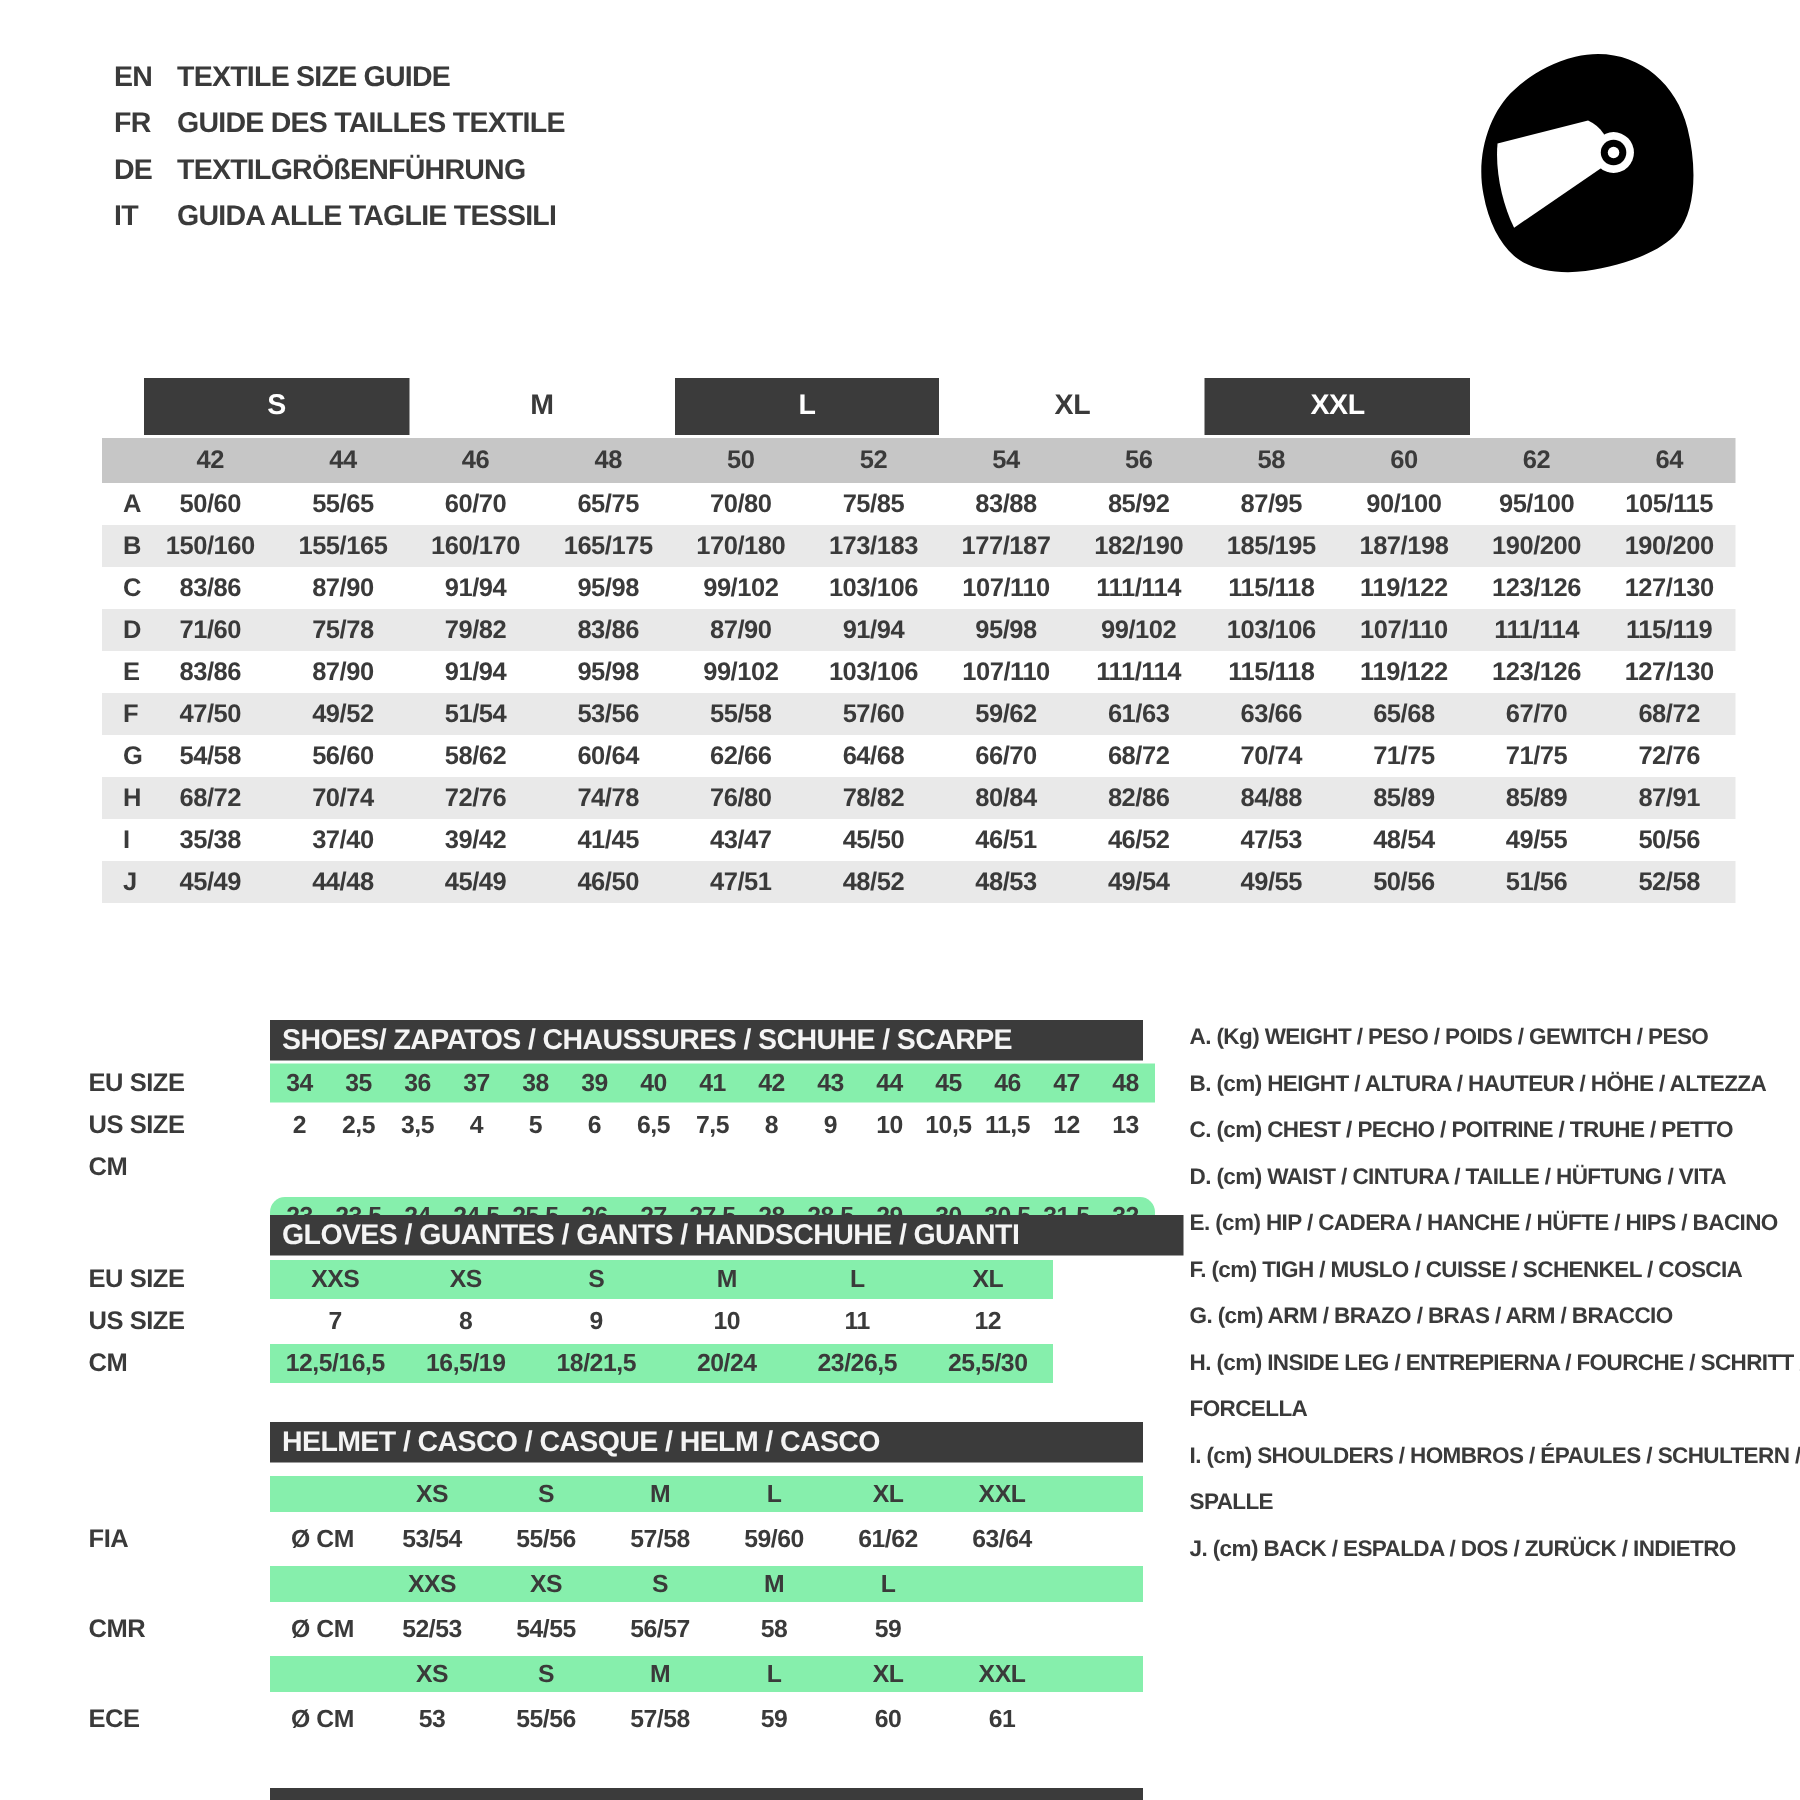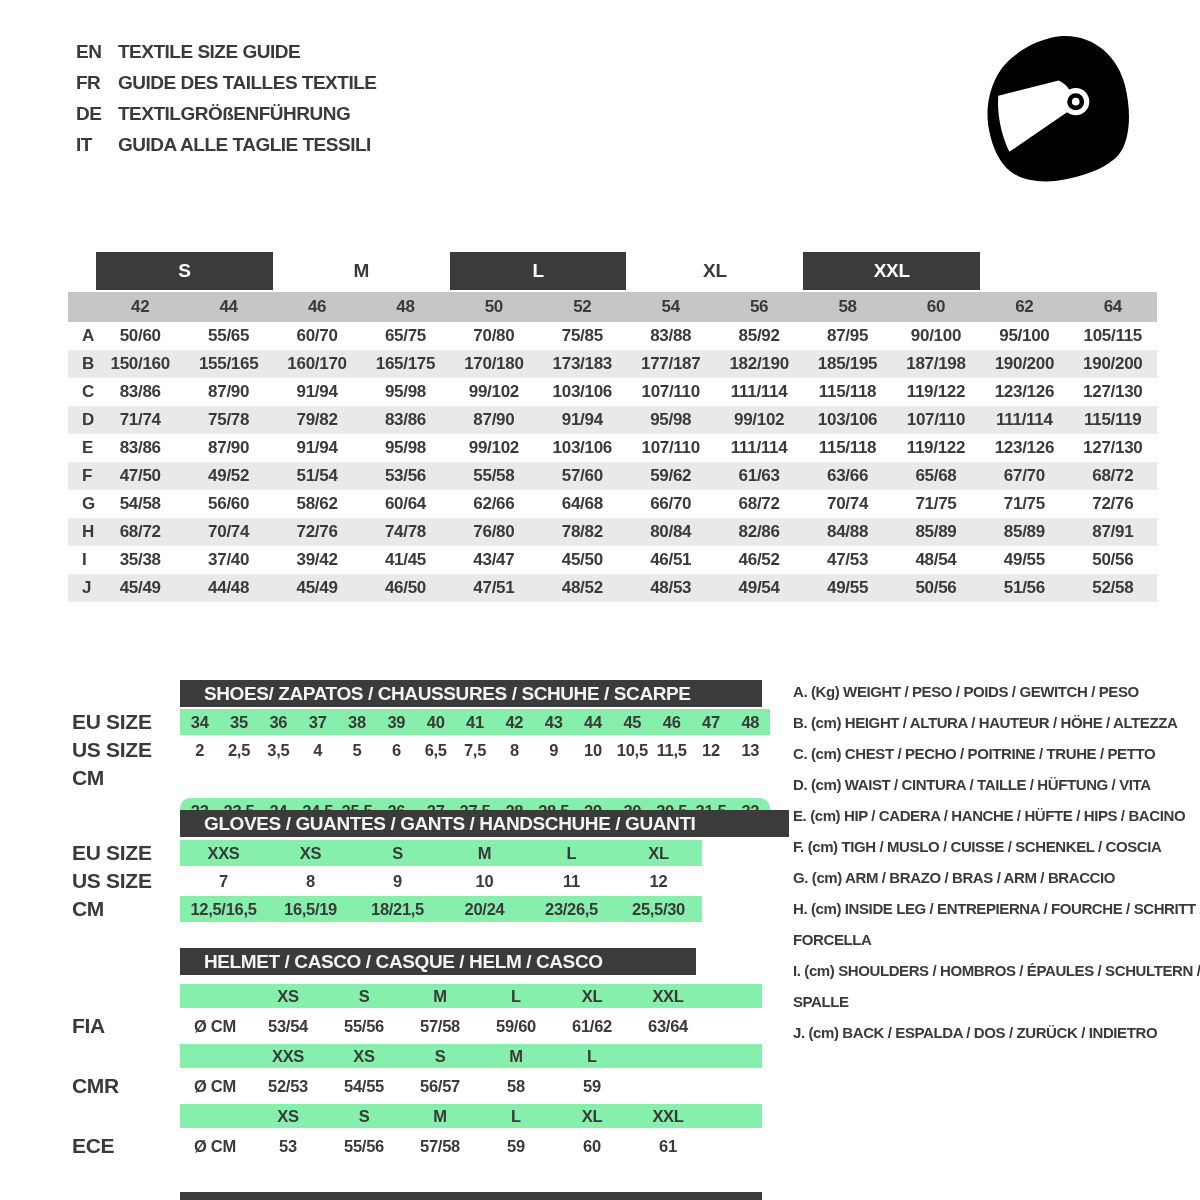--- a/index.html
+++ b/index.html
@@ -27,22 +27,22 @@
   .group-row { display:grid; grid-template-columns:28px repeat(12,1fr); height:38px; margin-bottom:2px; }
   .gspacer { grid-column:span 1; }
   .group { grid-column:span 2; display:flex; align-items:center; justify-content:center; font-size:19px; }
   .group.boxed { background:#3b3b3b; color:#ffffff; }
   .cols-row { display:grid; grid-template-columns:28px repeat(12,1fr); height:30px; background:#c6c6c6; align-items:center; text-align:center; font-size:17px; }
   .trow { display:grid; grid-template-columns:28px repeat(12,1fr); height:28px; align-items:center; text-align:center; font-size:17px; }
   .trow.shaded { background:#e9e9e9; }
   .rlabel { text-align:left; padding-left:14px; }
 
   
-  .sec-bar { position:absolute; height:27px; background:#3b3b3b; color:#f4f4f4; display:flex; align-items:center; padding-left:24px; font-size:19px; letter-spacing:-0.4px;text-align:right; }
-  .row-label { position:absolute; left:72px; display:flex; align-items:center; font-size:21px; height:26px; }
+  .sec-bar { position:absolute; height:27px; background:#3b3b3b; color:#f4f4f4; display:flex; align-items:center; padding-left:8px; font-size:19px; letter-spacing:-0.4px;text-align:right; }
+  .row-label { position:absolute; left:59px; display:flex; align-items:center; font-size:17px; height:26px; }
   .band { position:absolute; left:180px; height:26px; display:grid; align-items:center; text-align:center; font-size:16.5px; }
   .shaded-band { background:#86efac; }
   .shoes-band { width:590px; grid-template-columns:repeat(15,1fr); }
   .gloves-band { width:522px; grid-template-columns:repeat(6,1fr); }
   .helmet-band { width:582px; height:24px; grid-template-columns:70px repeat(6,76px); }
 
   
   .legend { position:absolute; left:793px; top:676px; width:420px; font-size:15px; line-height:31px; letter-spacing:-0.4px; }
 
   
@@ -143,21 +143,21 @@
         <span class="cell">103/106</span>
         <span class="cell">107/110</span>
         <span class="cell">111/114</span>
         <span class="cell">115/118</span>
         <span class="cell">119/122</span>
         <span class="cell">123/126</span>
         <span class="cell">127/130</span>
       </div>
       <div class="trow shaded">
         <span class="rlabel">D</span>
-        <span class="cell">71/74</span>
+        <span class="cell">71/60</span>
         <span class="cell">75/78</span>
         <span class="cell">79/82</span>
         <span class="cell">83/86</span>
         <span class="cell">87/90</span>
         <span class="cell">91/94</span>
         <span class="cell">95/98</span>
         <span class="cell">99/102</span>
         <span class="cell">103/106</span>
         <span class="cell">107/110</span>
         <span class="cell">111/114</span>
@@ -338,21 +338,21 @@
 <span class="row-label" style="top:896px;">CM</span>
 <div class="band shaded-band gloves-band" style="top:896px;">
     <span class="cell">12,5/16,5</span>
     <span class="cell">16,5/19</span>
     <span class="cell">18/21,5</span>
     <span class="cell">20/24</span>
     <span class="cell">23/26,5</span>
     <span class="cell">25,5/30</span>
   </div>
 
-<div class="sec-bar" style="left:180px; top:948px; width:516px;">
+<div class="sec-bar" style="left:180px; top:948px; width:582px;">
   <span>HELMET / CASCO / CASQUE / HELM / CASCO</span>
 </div>
 
 <div class="band shaded-band helmet-band" style="top:984px;">
     <span></span>
     <span class="cell">XS</span>
     <span class="cell">S</span>
     <span class="cell">M</span>
     <span class="cell">L</span>
     <span class="cell">XL</span>

